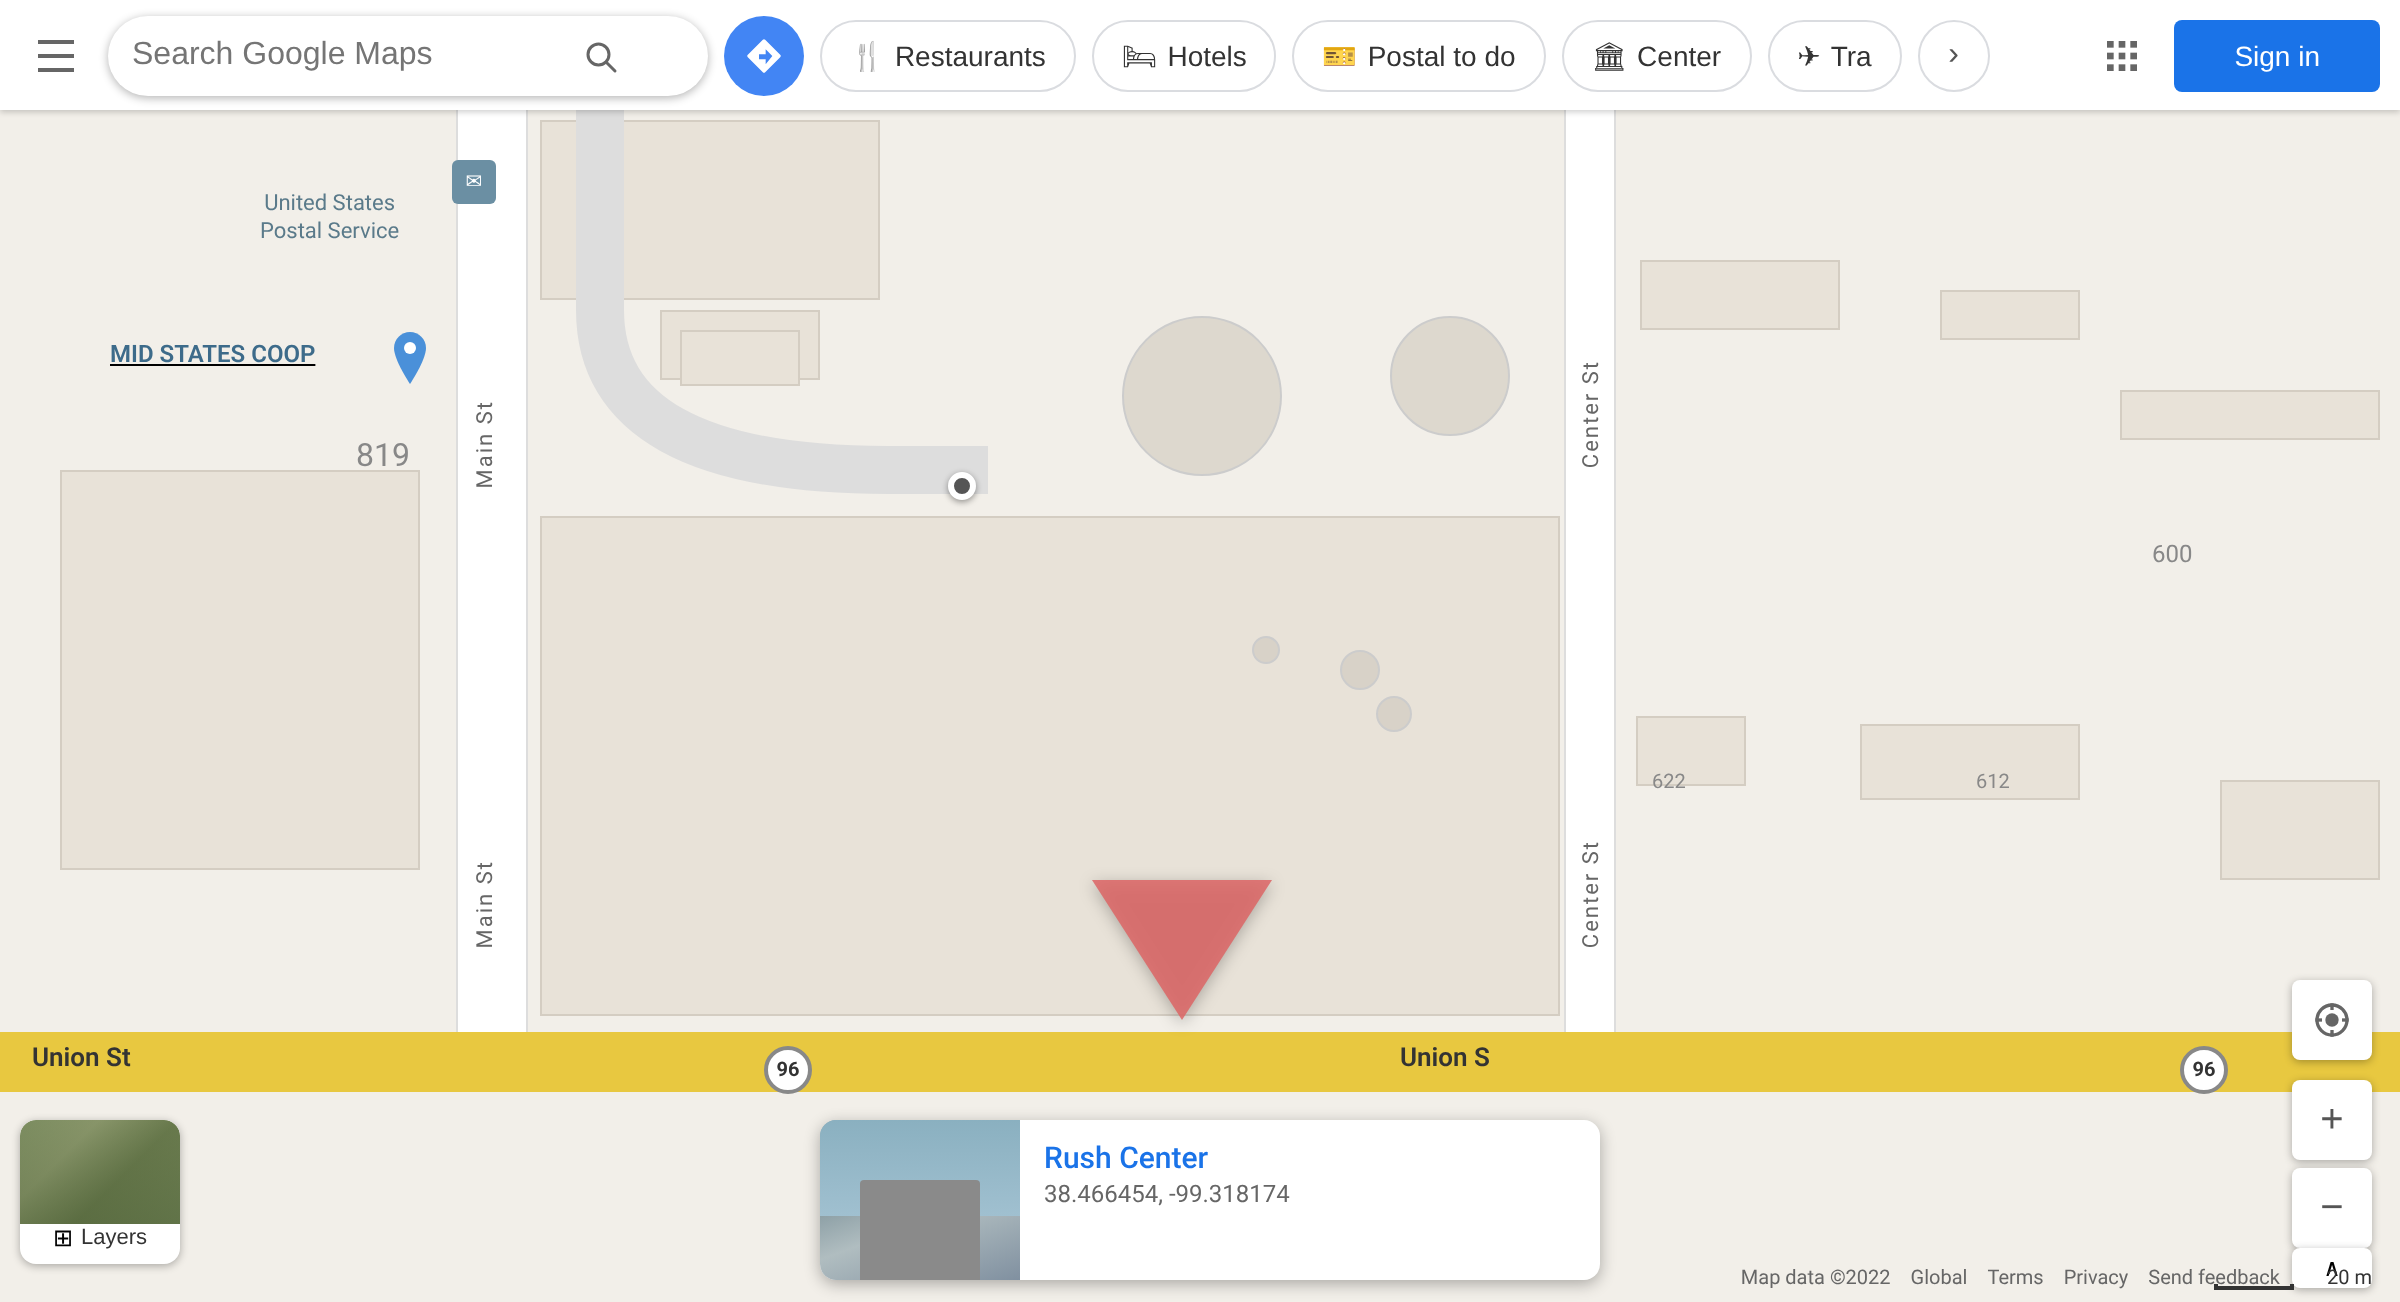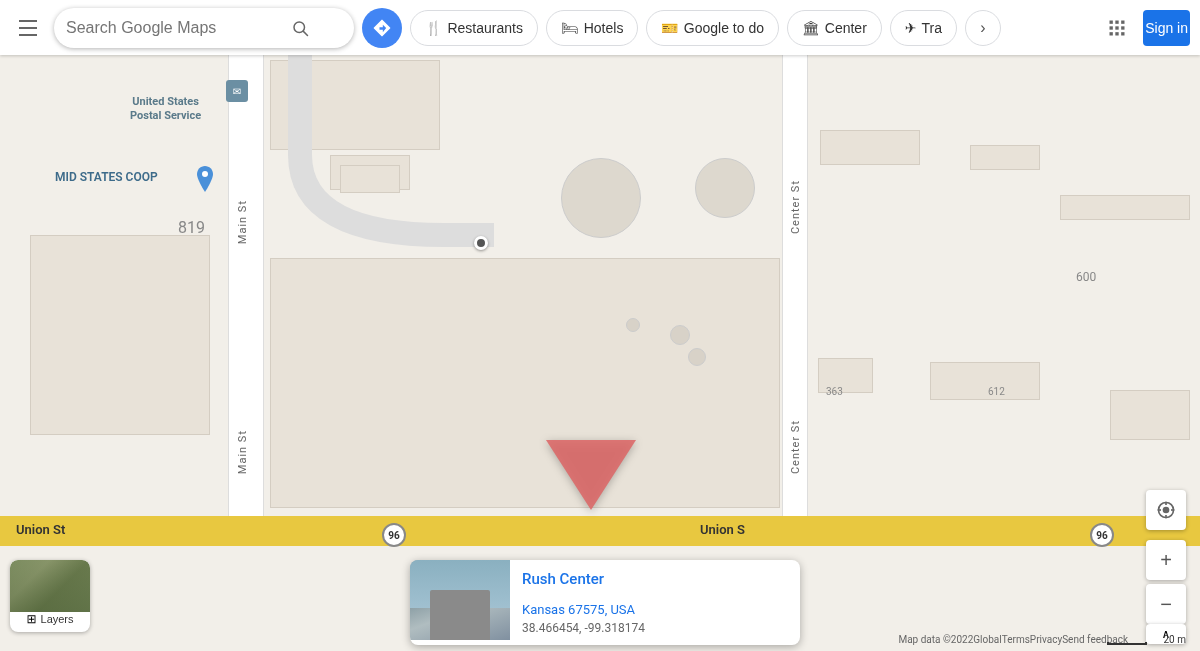--- a/index.html
+++ b/index.html
@@ -233,21 +233,21 @@
     }
 
     .grid-btn {
       width: 36px; height: 36px;
       display: flex; align-items: center; justify-content: center;
       cursor: pointer; border: none; background: transparent;
       color: #666;
     }
 
     .signin-btn {
-      padding: 0 2px;
+      padding: 0 30px;
       height: 36px;
       background: #1a73e8;
       color: #fff;
       border: none;
       border-radius: 4px;
       font-size: 14px; font-weight: 500;
       cursor: pointer;
       white-space: nowrap;
       flex-shrink: 0;
     }
@@ -261,29 +261,30 @@
     .postal-icon {
       width: 22px; height: 22px;
       background: #6b8fa3;
       border-radius: 3px;
       display: flex; align-items: center; justify-content: center;
       font-size: 10px; color: #fff;
     }
     .postal-label {
       position: absolute;
       left: 130px; top: 95px;
-      font-size: 11px; color: #5a7a8a; font-weight: 700;
+      font-size: 11px; color: #5a7a8a; font-weight: 400;
       line-height: 1.3; text-align: center;
     }
 
     
     .coop-marker {
       position: absolute;
       left: 55px; top: 166px;
       z-index: 10;
+      text-decoration: underline;
     }
     .coop-pin {
       position: absolute;
       left: 140px; top: 0;
       width: 20px; height: 26px;
     }
     .coop-pin svg { width: 20px; height: 26px; }
     .coop-label {
       font-size: 12px; font-weight: 600; color: #3d6b8a;
       white-space: nowrap;
@@ -414,37 +415,37 @@
       top: 0; left: 0;
       width: 100%; height: 60%;
       background: linear-gradient(to bottom, #8ab0c0, #a0c0d0);
     }
     .info-card-content {
       padding: 10px 12px;
       flex: 1;
     }
     .info-card-title {
       font-size: 15px; font-weight: 500; color: #1a73e8;
-      margin-bottom: 14px;
+      margin-bottom: 2px;
     }
     .info-card-subtitle {
       font-size: 13px; color: #1a73e8;
       margin-bottom: 4px;
     }
     .info-card-coords {
       font-size: 12px; color: #666;
     }
 
     
     .attribution {
       position: absolute;
-      bottom: 6px; right: 72px;
+      bottom: 6px; right: 60px;
       font-size: 10px; color: #666;
       z-index: 20;
-      display: flex; align-items: center;
+      display: flex; gap: 10px; align-items: center;
     }
     .scale-bar {
       position: absolute;
       bottom: 6px; right: 14px;
       font-size: 10px; color: #333;
       z-index: 20;
       display: flex; align-items: flex-end; gap: 17px;
     }
     .scale-line {
       width: 40px; height: 3px;
@@ -508,21 +509,21 @@
 
   <div class="route-badge" style="left:382px;top:523px;">
     <span>96</span>
   </div>
   <div class="route-badge" style="left:1090px;top:523px;">
     <span>96</span>
   </div>
 
   <div class="num-819">819</div>
   <div class="num-600">600</div>
-  <div class="num-622">363</div>
+  <div class="num-622">622</div>
   <div class="num-612">612</div>
 
   <div class="postal-marker">
     <div class="postal-icon">✉</div>
   </div>
   <div class="postal-label">
     United States<br>Postal Service
   </div>
 
   <div class="coop-marker">
@@ -568,21 +569,21 @@
     <button class="chip">
       <span class="chip-icon">🍴</span>
       <span>Restaurants</span>
     </button>
     <button class="chip">
       <span class="chip-icon">🛏</span>
       <span>Hotels</span>
     </button>
     <button class="chip">
       <span class="chip-icon">🎫</span>
-      <span>Google to do</span>
+      <span>Postal to do</span>
     </button>
     <button class="chip">
       <span class="chip-icon">🏛</span>
       <span>Center</span>
     </button>
     <button class="chip">
       <span class="chip-icon">✈</span>
       <span>Tra</span>
     </button>
     <button class="chip-more">
@@ -636,21 +637,20 @@
   </div>
 </button>
 
 <div class="info-card">
   <div class="info-card-image">
     <div class="info-card-image-sky"></div>
     <div class="info-card-image-silo"></div>
   </div>
   <div class="info-card-content">
     <div class="info-card-title">Rush Center</div>
-    <div class="info-card-subtitle">Kansas 67575, USA</div>
     <div class="info-card-coords">38.466454, -99.318174</div>
   </div>
 </div>
 
 <div class="attribution">
   <span>Map data ©2022</span>
   <span>Global</span>
   <span>Terms</span>
   <span>Privacy</span>
   <span>Send feedback</span>

